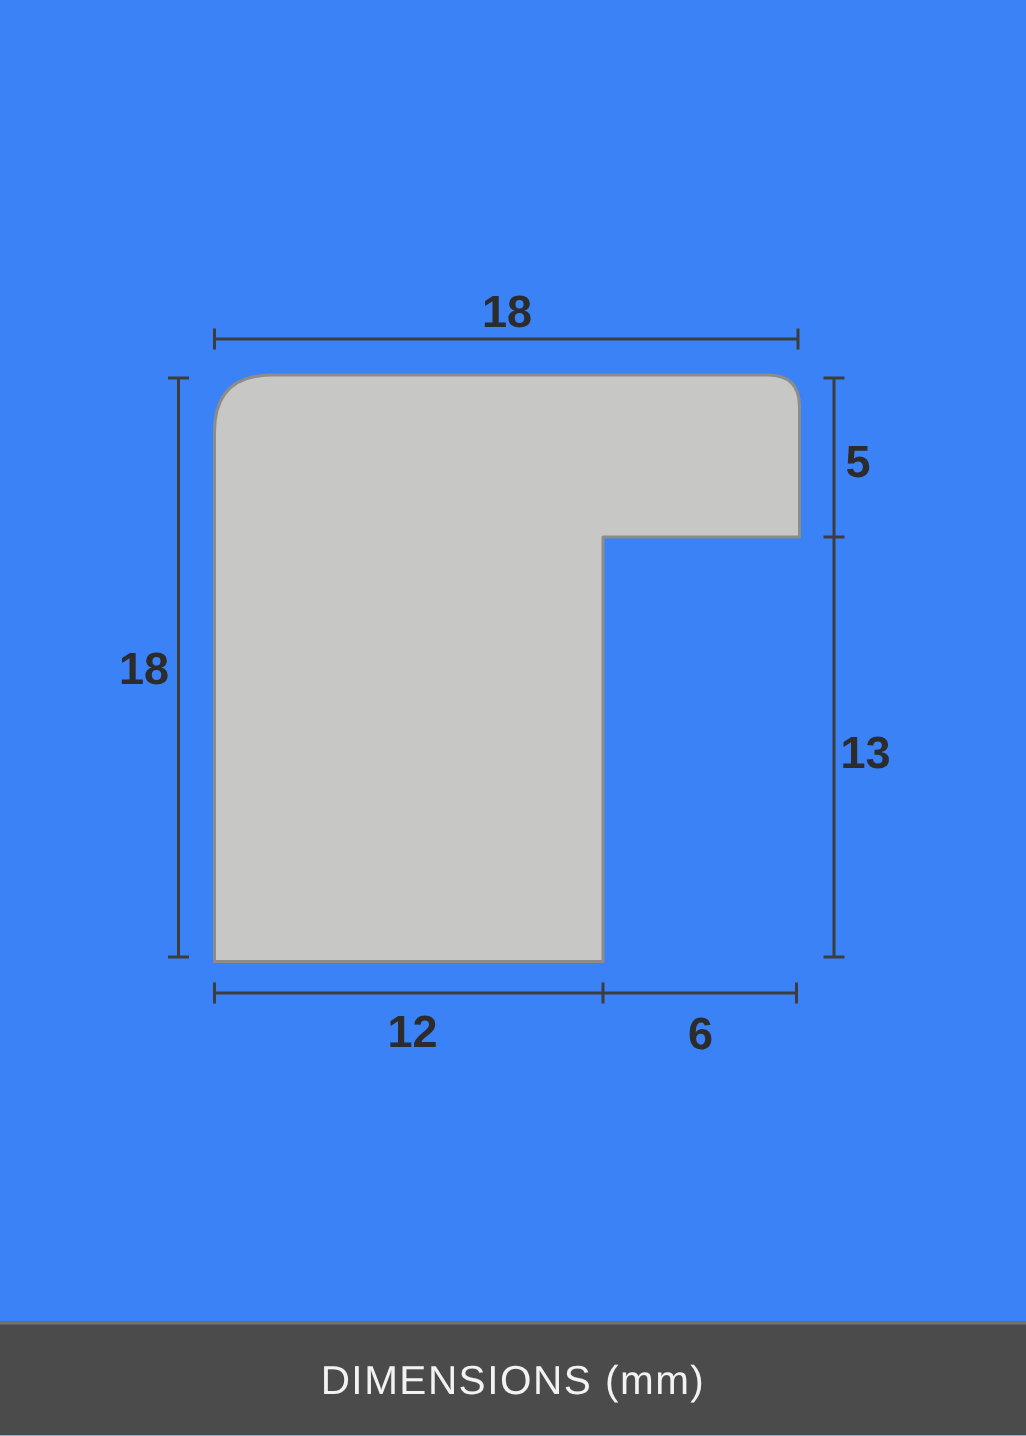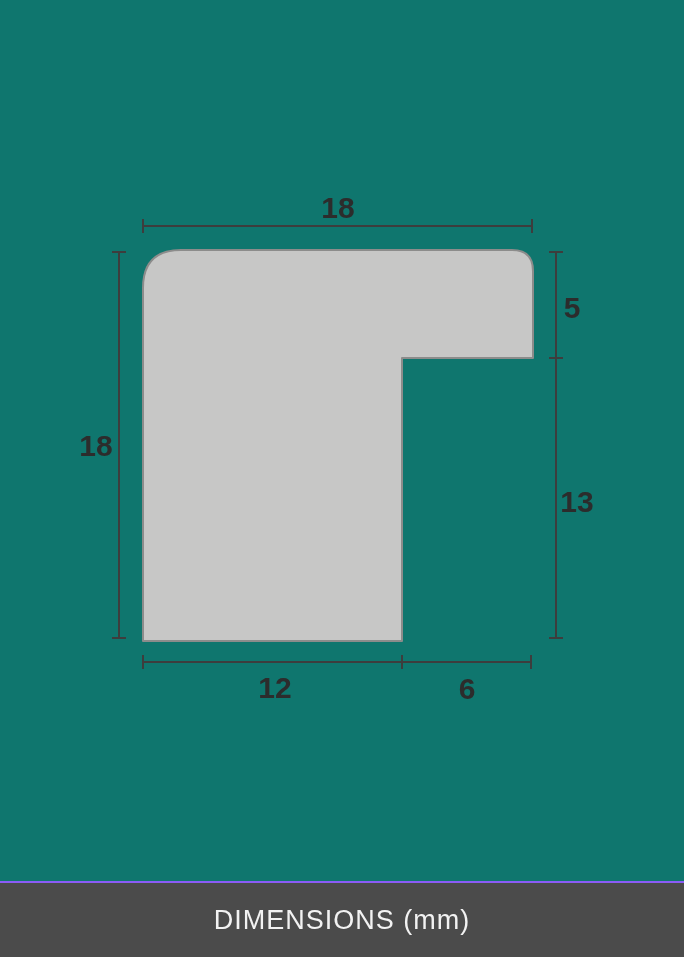--- a/index.html
+++ b/index.html
@@ -4,21 +4,21 @@
 <style>
   html, body {
     margin: 0;
     padding: 0;
     background: #e9e9e9;
   }
   .page {
     position: relative;
     width: 684px;
     height: 957px;
-    background: #0f766e;
+    background: #3b82f6;
     font-family: "Liberation Sans", sans-serif;
     overflow: hidden;
   }
   .diagram-wrap {
     position: absolute;
     top: 0;
     left: 0;
     width: 684px;
     height: 883px;
   }
@@ -28,21 +28,21 @@
     font-size: 30px;
     fill: #2c2c2c;
   }
   .footer {
     position: absolute;
     left: 0;
     bottom: 0;
     width: 684px;
     height: 74px;
     background: #4b4b4b;
-    border-top: 2px solid #8b5cf6;
+    border-top: 2px solid #737373;
     box-sizing: content-box;
     display: flex;
     align-items: center;
     justify-content: center;
   }
   .footer-title {
     color: #f2f2f2;
     font-size: 27px;
     font-weight: 400;
     letter-spacing: 1px;

